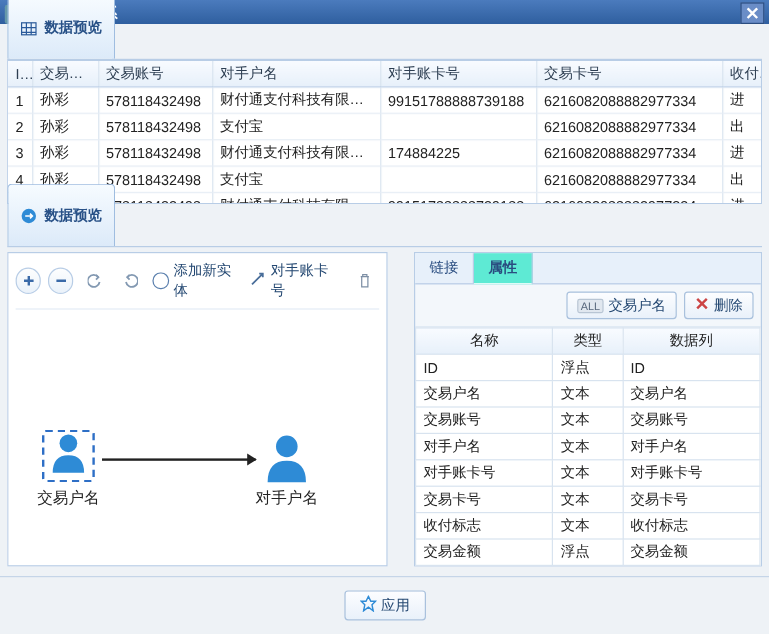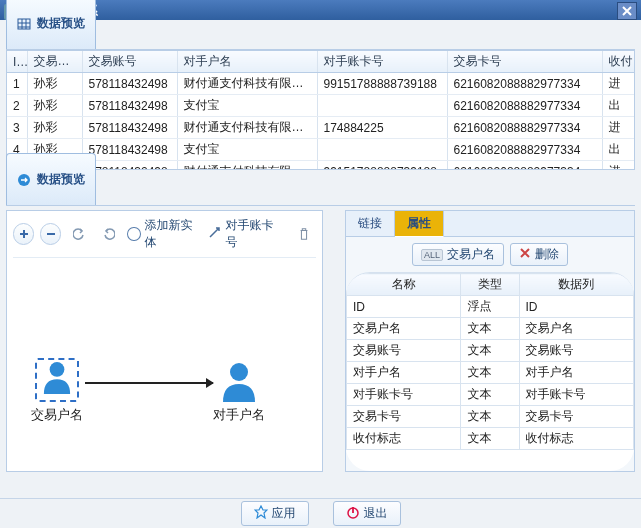--- a/index.html
+++ b/index.html
@@ -44,34 +44,34 @@
   .avatar svg { width:44px; height:44px; }
   .sel { border:2px dashed #2e6fc6; border-radius:3px; padding:2px; }
   .node-label { font-size:13px; color:#222; }
   .edge { position:absolute; height:2px; background:#222; }
   .edge::after { content:""; position:absolute; right:-1px; top:-4px; border-left:8px solid #222; border-top:5px solid transparent; border-bottom:5px solid transparent; }
 
   
   .right-pane { width:290px; border:1px solid #b8cde6; background:#f3f7fb; display:flex; flex-direction:column; }
   .subtabs { display:flex; border-bottom:1px solid #b8cde6; background:#e7f0fa; }
   .subtab { padding:4px 12px; border-right:1px solid #b8cde6; cursor:pointer; color:#2a4d80; }
-  .subtab.active { background:#eab308; font-weight:bold; border-bottom:1px solid #fff; margin-bottom:-1px; }
-
-  .right-toolbar { display:flex; justify-content:center; gap:6px; padding:6px; }
+  .subtab.active { background:#5eead4; font-weight:bold; border-bottom:1px solid #fff; margin-bottom:-1px; }
+
+  .right-toolbar { display:flex; justify-content:flex-end; gap:6px; padding:6px; }
   .btn { display:flex; align-items:center; gap:4px; border:1px solid #a9c1dd; background:linear-gradient(#fcfdff,#e9f1fa); padding:2px 8px; border-radius:3px; cursor:pointer; color:#244872; }
   .btn .badge { font-size:9px; background:#e0e7ef; border:1px solid #b8c5d4; padding:0 2px; border-radius:2px; color:#55657a; }
   .btn svg { width:12px; height:12px; }
 
-  .props-table-wrap { flex:1; overflow-y:auto; background:#fff; border-top:1px solid #d5e1ef;border-radius:24px; }
+  .props-table-wrap { flex:1; overflow-y:auto; background:#fff; border-top:1px solid #d5e1ef; }
   table.props { width:100%; border-collapse:collapse; }
   table.props th, table.props td { border:1px solid #d8e3ef; padding:2px 6px; height:18px; text-align:left; font-weight:normal; white-space:nowrap; overflow:hidden; }
   table.props th { background:linear-gradient(#f8fbff,#e7f0fa); text-align:center; }
 
   
-  .bottom-bar { position:absolute; left:0; right:0; bottom:0; height:30px; background:#eef2f6; border-top:1px solid #c5d5e8; display:flex; align-items:center; justify-content:center; gap:24px; }
+  .bottom-bar { position:absolute; left:0; right:0; bottom:0; height:48px; background:#eef2f6; border-top:1px solid #c5d5e8; display:flex; align-items:center; justify-content:center; gap:24px; }
   .bottom-bar .btn { padding:3px 12px; }
   .icon-apply svg, .icon-exit svg { width:14px; height:14px; }
 
   
   ::-webkit-scrollbar { width:14px; height:14px; }
   ::-webkit-scrollbar-track { background:#f0f3f7; }
   ::-webkit-scrollbar-thumb { background:#c7d4e3; border:1px solid #a9bcd2; }
 </style>
 </head>
 <body>
@@ -308,34 +308,32 @@
               <tr>
                 <td>交易卡号</td>
                 <td>文本</td>
                 <td>交易卡号</td>
               </tr>
               <tr>
                 <td>收付标志</td>
                 <td>文本</td>
                 <td>收付标志</td>
               </tr>
+              <tr>
+                <td>交易金额</td>
+                <td>浮点</td>
+                <td>交易金额</td>
+              </tr>
             </tbody>
         </table>
       </div>
     </div>
   </div>
 </div>
 
 <div class="bottom-bar">
   <span class="btn">
     <span class="icon-apply"><svg viewBox="0 0 14 14">
           <path d="M7 1 L9 5 L13 5 L10 8 L11 13 L7 10 L3 13 L4 8 L1 5 L5 5 Z" fill="none" stroke="#2e8bd6" stroke-width="1.2"></path>
         </svg></span>
     <span>应用</span>
   </span>
-  <span class="btn">
-    <span class="icon-exit"><svg viewBox="0 0 14 14">
-          <circle cx="7" cy="8" r="5" fill="none" stroke="#d14" stroke-width="1.5"></circle>
-          <path d="M7 2 V8" stroke="#d14" stroke-width="1.8"></path>
-        </svg></span>
-    <span>退出</span>
-  </span>
 </div>
 
 </body></html>

